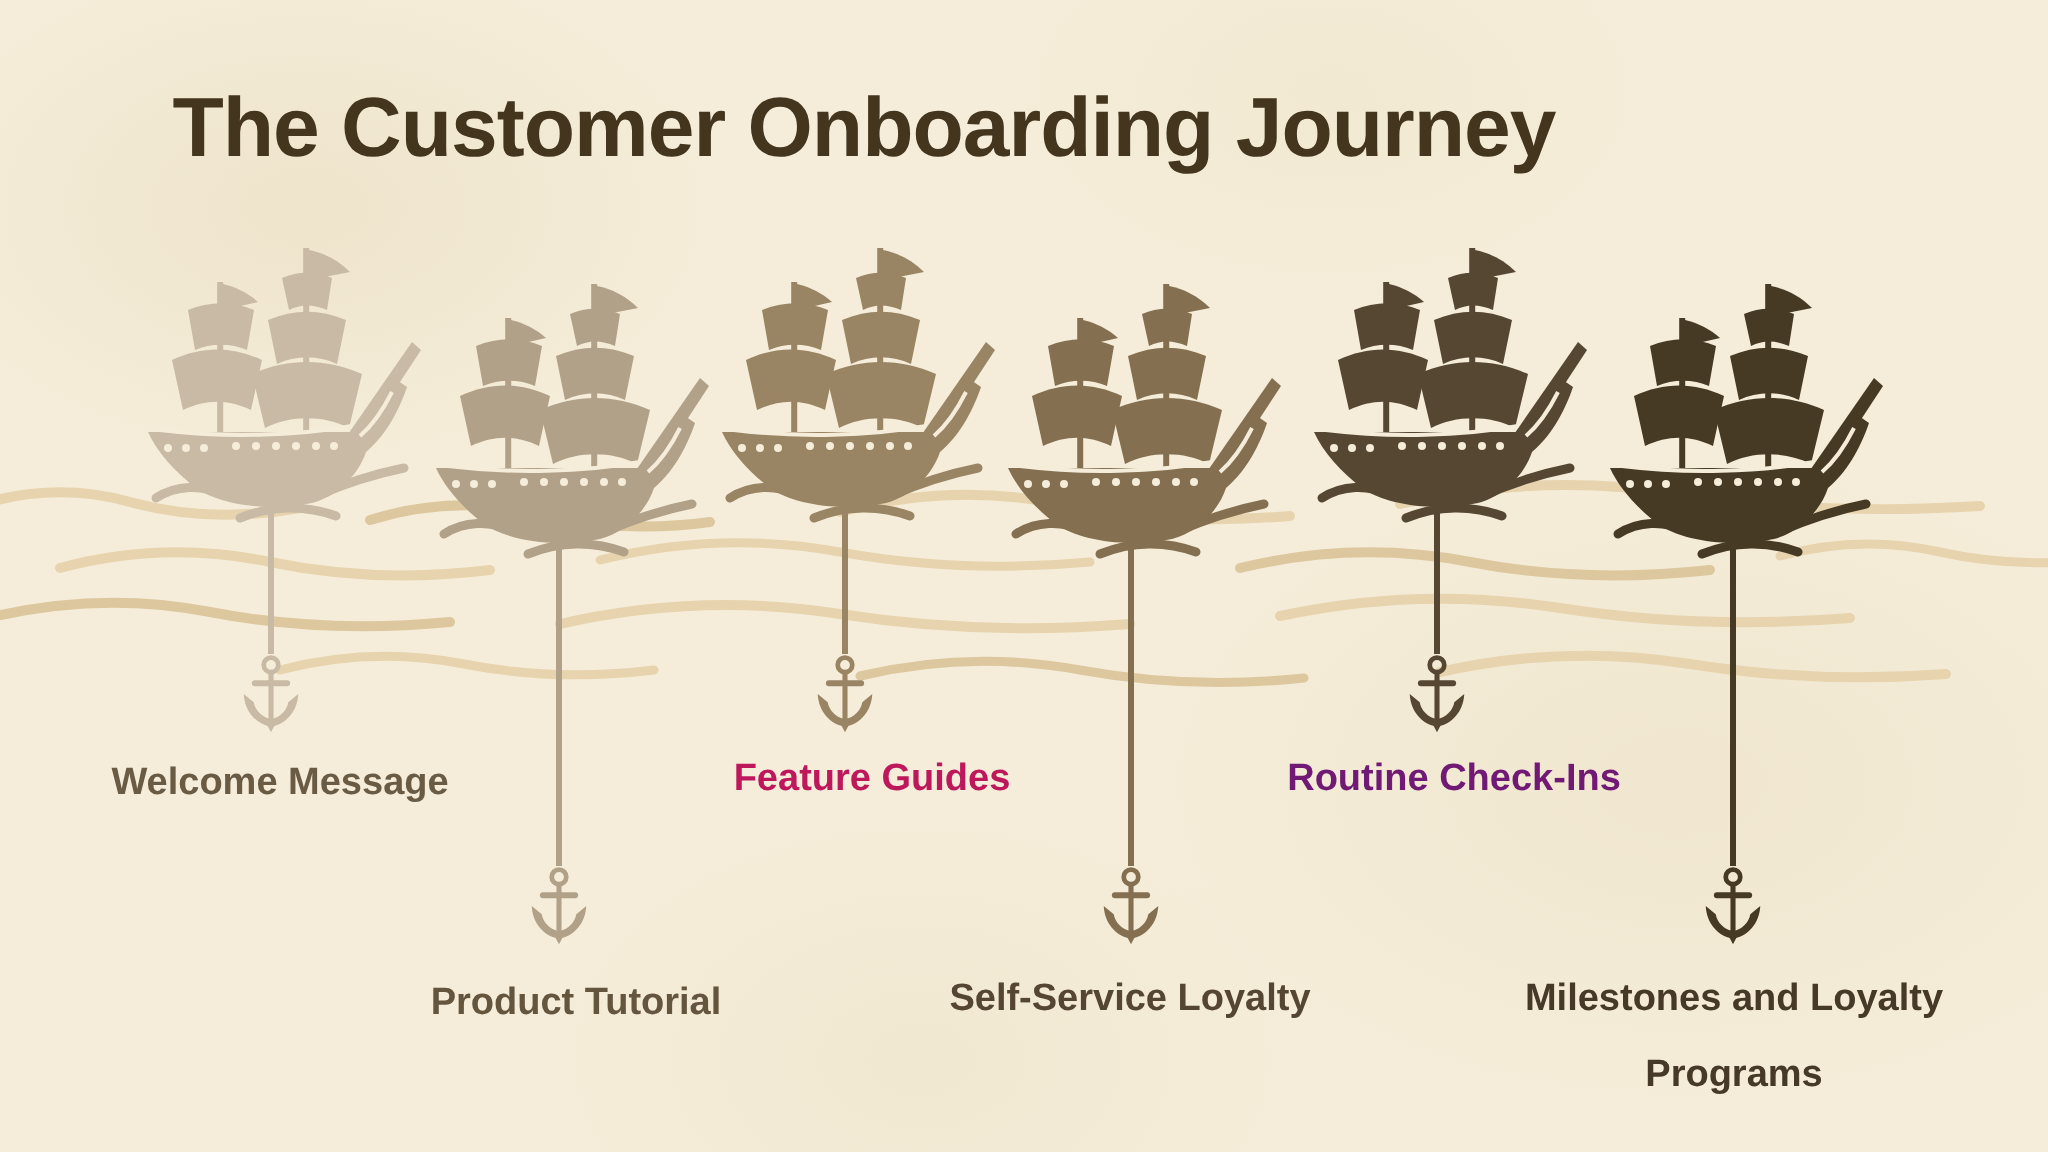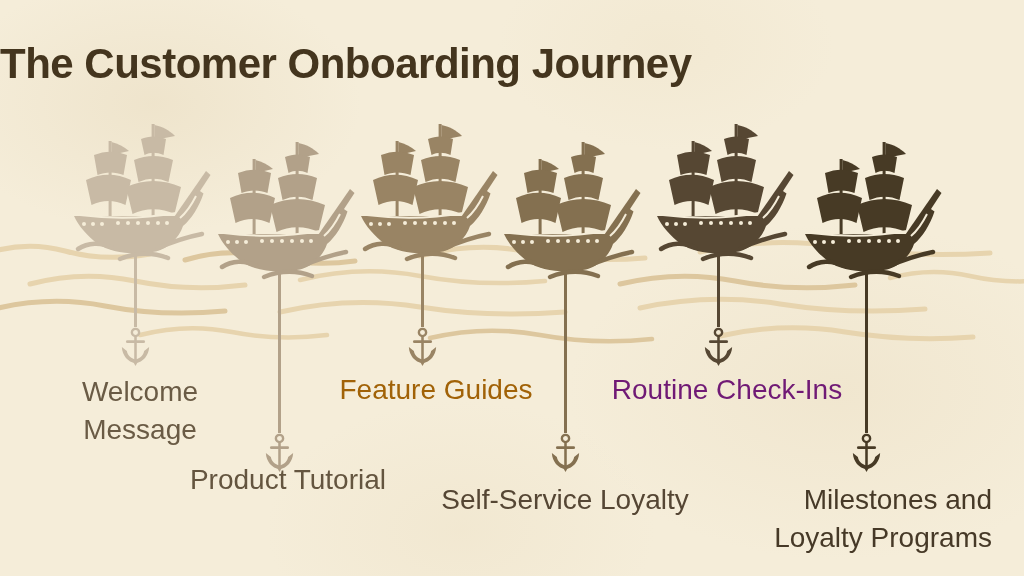--- a/index.html
+++ b/index.html
@@ -9,34 +9,34 @@
     background-color:var(--bg,#f5edd9);
     background-image:
       radial-gradient(ellipse 320px 200px at 15% 18%, rgba(222,205,170,.28), transparent 65%),
       radial-gradient(ellipse 420px 260px at 82% 68%, rgba(224,207,172,.22), transparent 65%),
       radial-gradient(ellipse 300px 200px at 45% 92%, rgba(228,212,178,.20), transparent 65%),
       radial-gradient(ellipse 260px 160px at 65% 8%, rgba(231,216,182,.20), transparent 65%);
   }
   .canvas{position:absolute;inset:0;}
   .title{
     position:absolute;left:0;top:40px;width:864px;margin:0;
-    text-align:left;font-size:42px;font-weight:700;letter-spacing:-0.5px;
+    text-align:center;font-size:42px;font-weight:700;letter-spacing:-0.5px;
     color:var(--title,#44351e);
   }
   .waves{position:absolute;left:0;top:238px;width:1024px;height:115px;}
   .waves path{fill:none;stroke-linecap:round;}
   .wave-light{stroke:var(--wave-light,#e7d4ae);}
   .wave-mid{stroke:var(--wave-mid,#ddc79e);}
   .stage{position:absolute;width:160px;}
   .ship{position:absolute;left:0;top:0;width:160px;height:150px;}
   .rope{position:absolute;width:3px;}
   .anchor{position:absolute;width:33px;height:40px;}
   .stage-label{
     position:absolute;text-align:center;
-    font-size:28px;font-weight:400;line-height:38px;
+    font-size:19px;font-weight:700;line-height:38px;
   }
 </style>
 </head>
 <body>
 
 <div class="canvas">
 
   <h1 class="title">The Customer Onboarding Journey</h1>
 
   <svg class="waves" viewBox="0 0 1024 115" aria-hidden="true">
@@ -311,19 +311,19 @@
               <circle cx="78" cy="103" r="2"></circle>
               <circle cx="88" cy="103" r="2"></circle>
               <circle cx="98" cy="103" r="2"></circle>
               <circle cx="107" cy="103" r="2"></circle>
   </g>
 </svg></div>
   </div>
     </div>
   <div id="labels">
       <div class="stage-label" style="left: 55px; top: 373px; width: 170px; color: rgb(106, 91, 69);">Welcome Message</div>
-      <div class="stage-label" style="left: 158px; top: 461px; width: 260px; color: rgb(100, 85, 63);">Product Tutorial</div>
-      <div class="stage-label" style="left: 306px; top: 371px; width: 260px; color: #a16207;">Feature Guides</div>
+      <div class="stage-label" style="left: 158px; top: 483px; width: 260px; color: rgb(100, 85, 63);">Product Tutorial</div>
+      <div class="stage-label" style="left: 306px; top: 371px; width: 260px; color: #be185d;">Feature Guides</div>
       <div class="stage-label" style="left: 420px; top: 481px; width: 290px; color: rgb(85, 70, 52);">Self-Service Loyalty</div>
       <div class="stage-label" style="left: 582px; top: 371px; width: 290px; color: #701a75;">Routine Check-Ins</div>
-      <div class="stage-label" style="left: 742px; top: 481px; width: 250px; color: rgb(70, 57, 39); text-align: right;">Milestones and Loyalty Programs</div>
+      <div class="stage-label" style="left: 742px; top: 481px; width: 250px; color: rgb(70, 57, 39);">Milestones and Loyalty Programs</div>
     </div>
 </div>
 
 </body></html>

